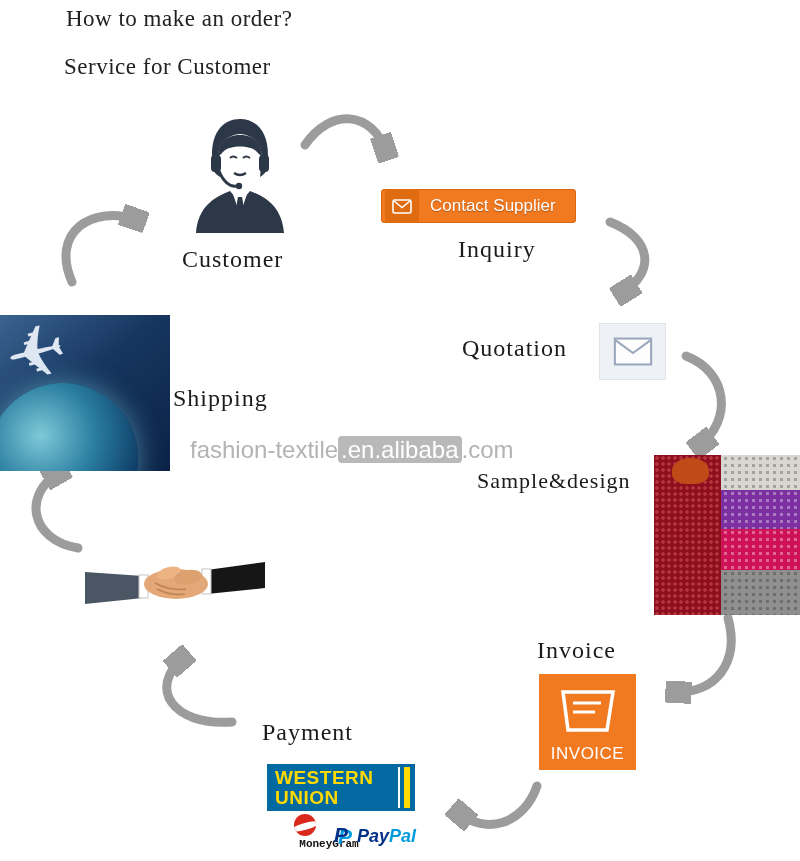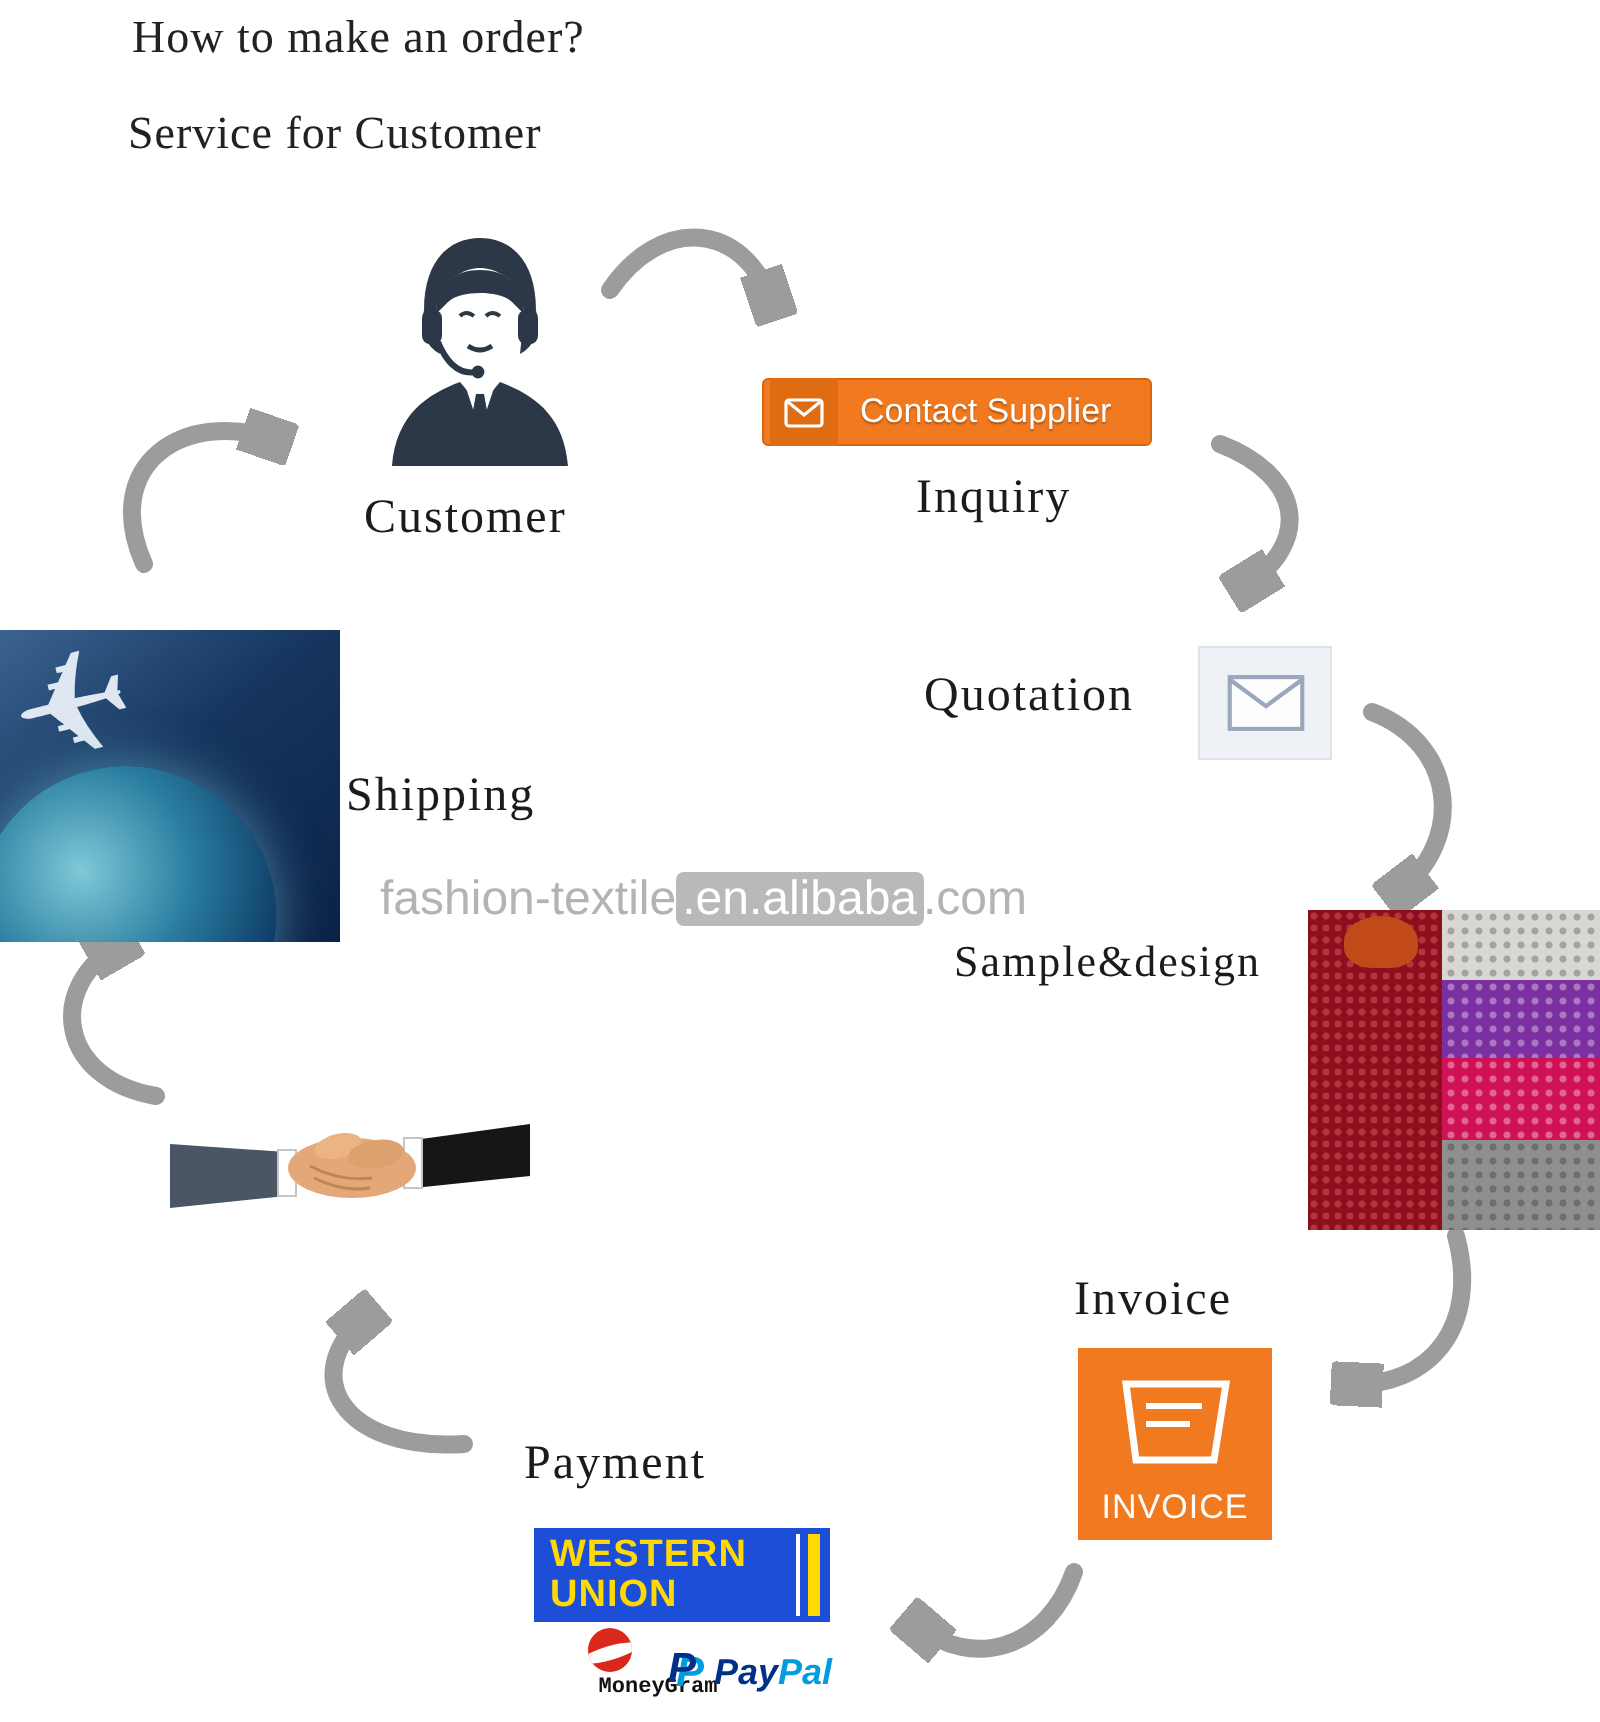--- a/index.html
+++ b/index.html
@@ -73,21 +73,21 @@
   .sample-head{position:absolute;left:12%;top:2%;width:26%;height:16%;border-radius:50% 50% 40% 40%;
         background:#c24a18;}
 
   
   .invoice-box{position:absolute;left:539px;top:674px;width:97px;height:96px;background:#F1791F;
                display:flex;flex-direction:column;align-items:center;justify-content:flex-end;padding-bottom:6px;box-sizing:border-box;}
   .invoice-box svg{position:absolute;top:8px;left:0;}
   .invoice-word{font-family:"Liberation Sans",sans-serif;font-size:17px;color:#fff;letter-spacing:.5px;}
 
   
-  .wu{position:absolute;left:267px;top:764px;width:148px;height:47px;background:#1d4ed8;
+  .wu{position:absolute;left:267px;top:764px;width:148px;height:47px;background:#0369a1;
       display:flex;flex-direction:column;justify-content:center;padding-left:8px;box-sizing:border-box;}
   .wu::before{content:'';position:absolute;right:15px;top:3px;bottom:3px;width:2px;background:#fff;}
   .wu::after{content:'';position:absolute;right:5px;top:3px;bottom:3px;width:6px;background:#FFD900;}
   .wu-line{color:#FFD900;font-family:"Liberation Sans",sans-serif;font-weight:bold;
            font-size:19px;line-height:20px;letter-spacing:.5px;}
 
   
   .mg{position:absolute;left:272px;top:814px;width:66px;display:flex;flex-direction:column;align-items:center;}
   .mg-globe{width:22px;height:22px;border-radius:50%;background:#DA291C;position:relative;overflow:hidden;}
   .mg-globe::after{content:'';position:absolute;left:-4px;top:9px;width:30px;height:7px;background:#fff;

